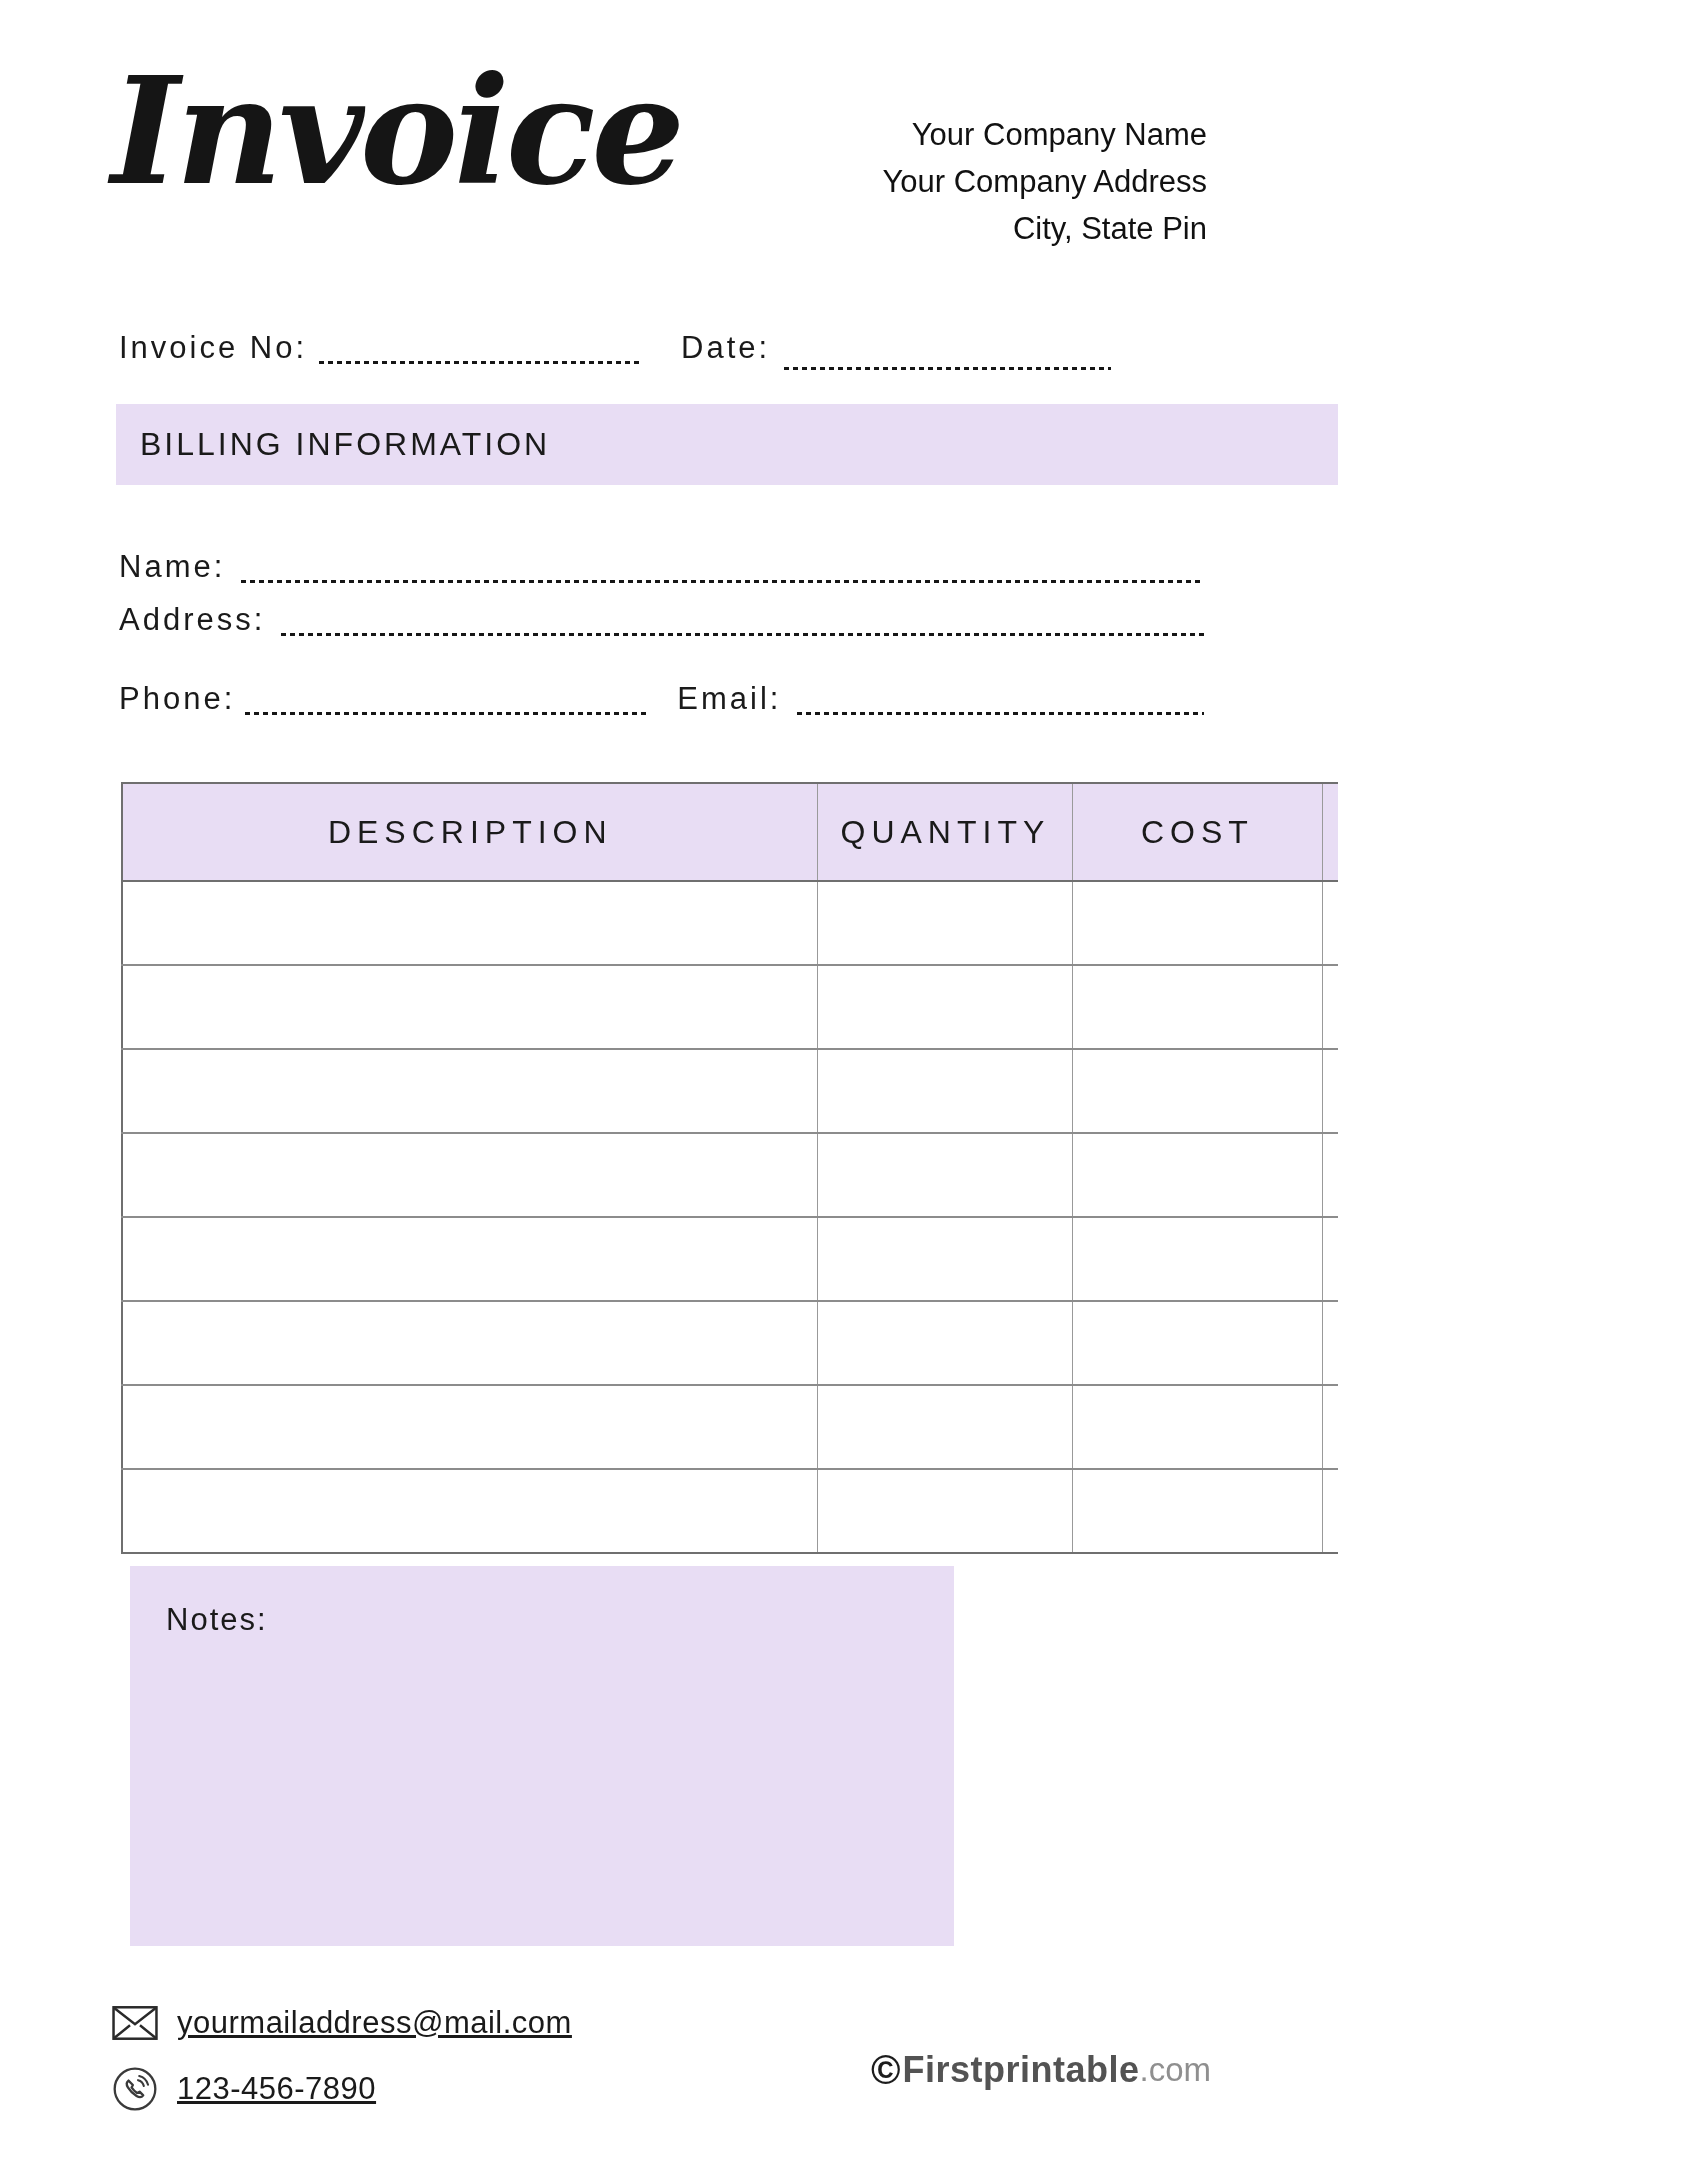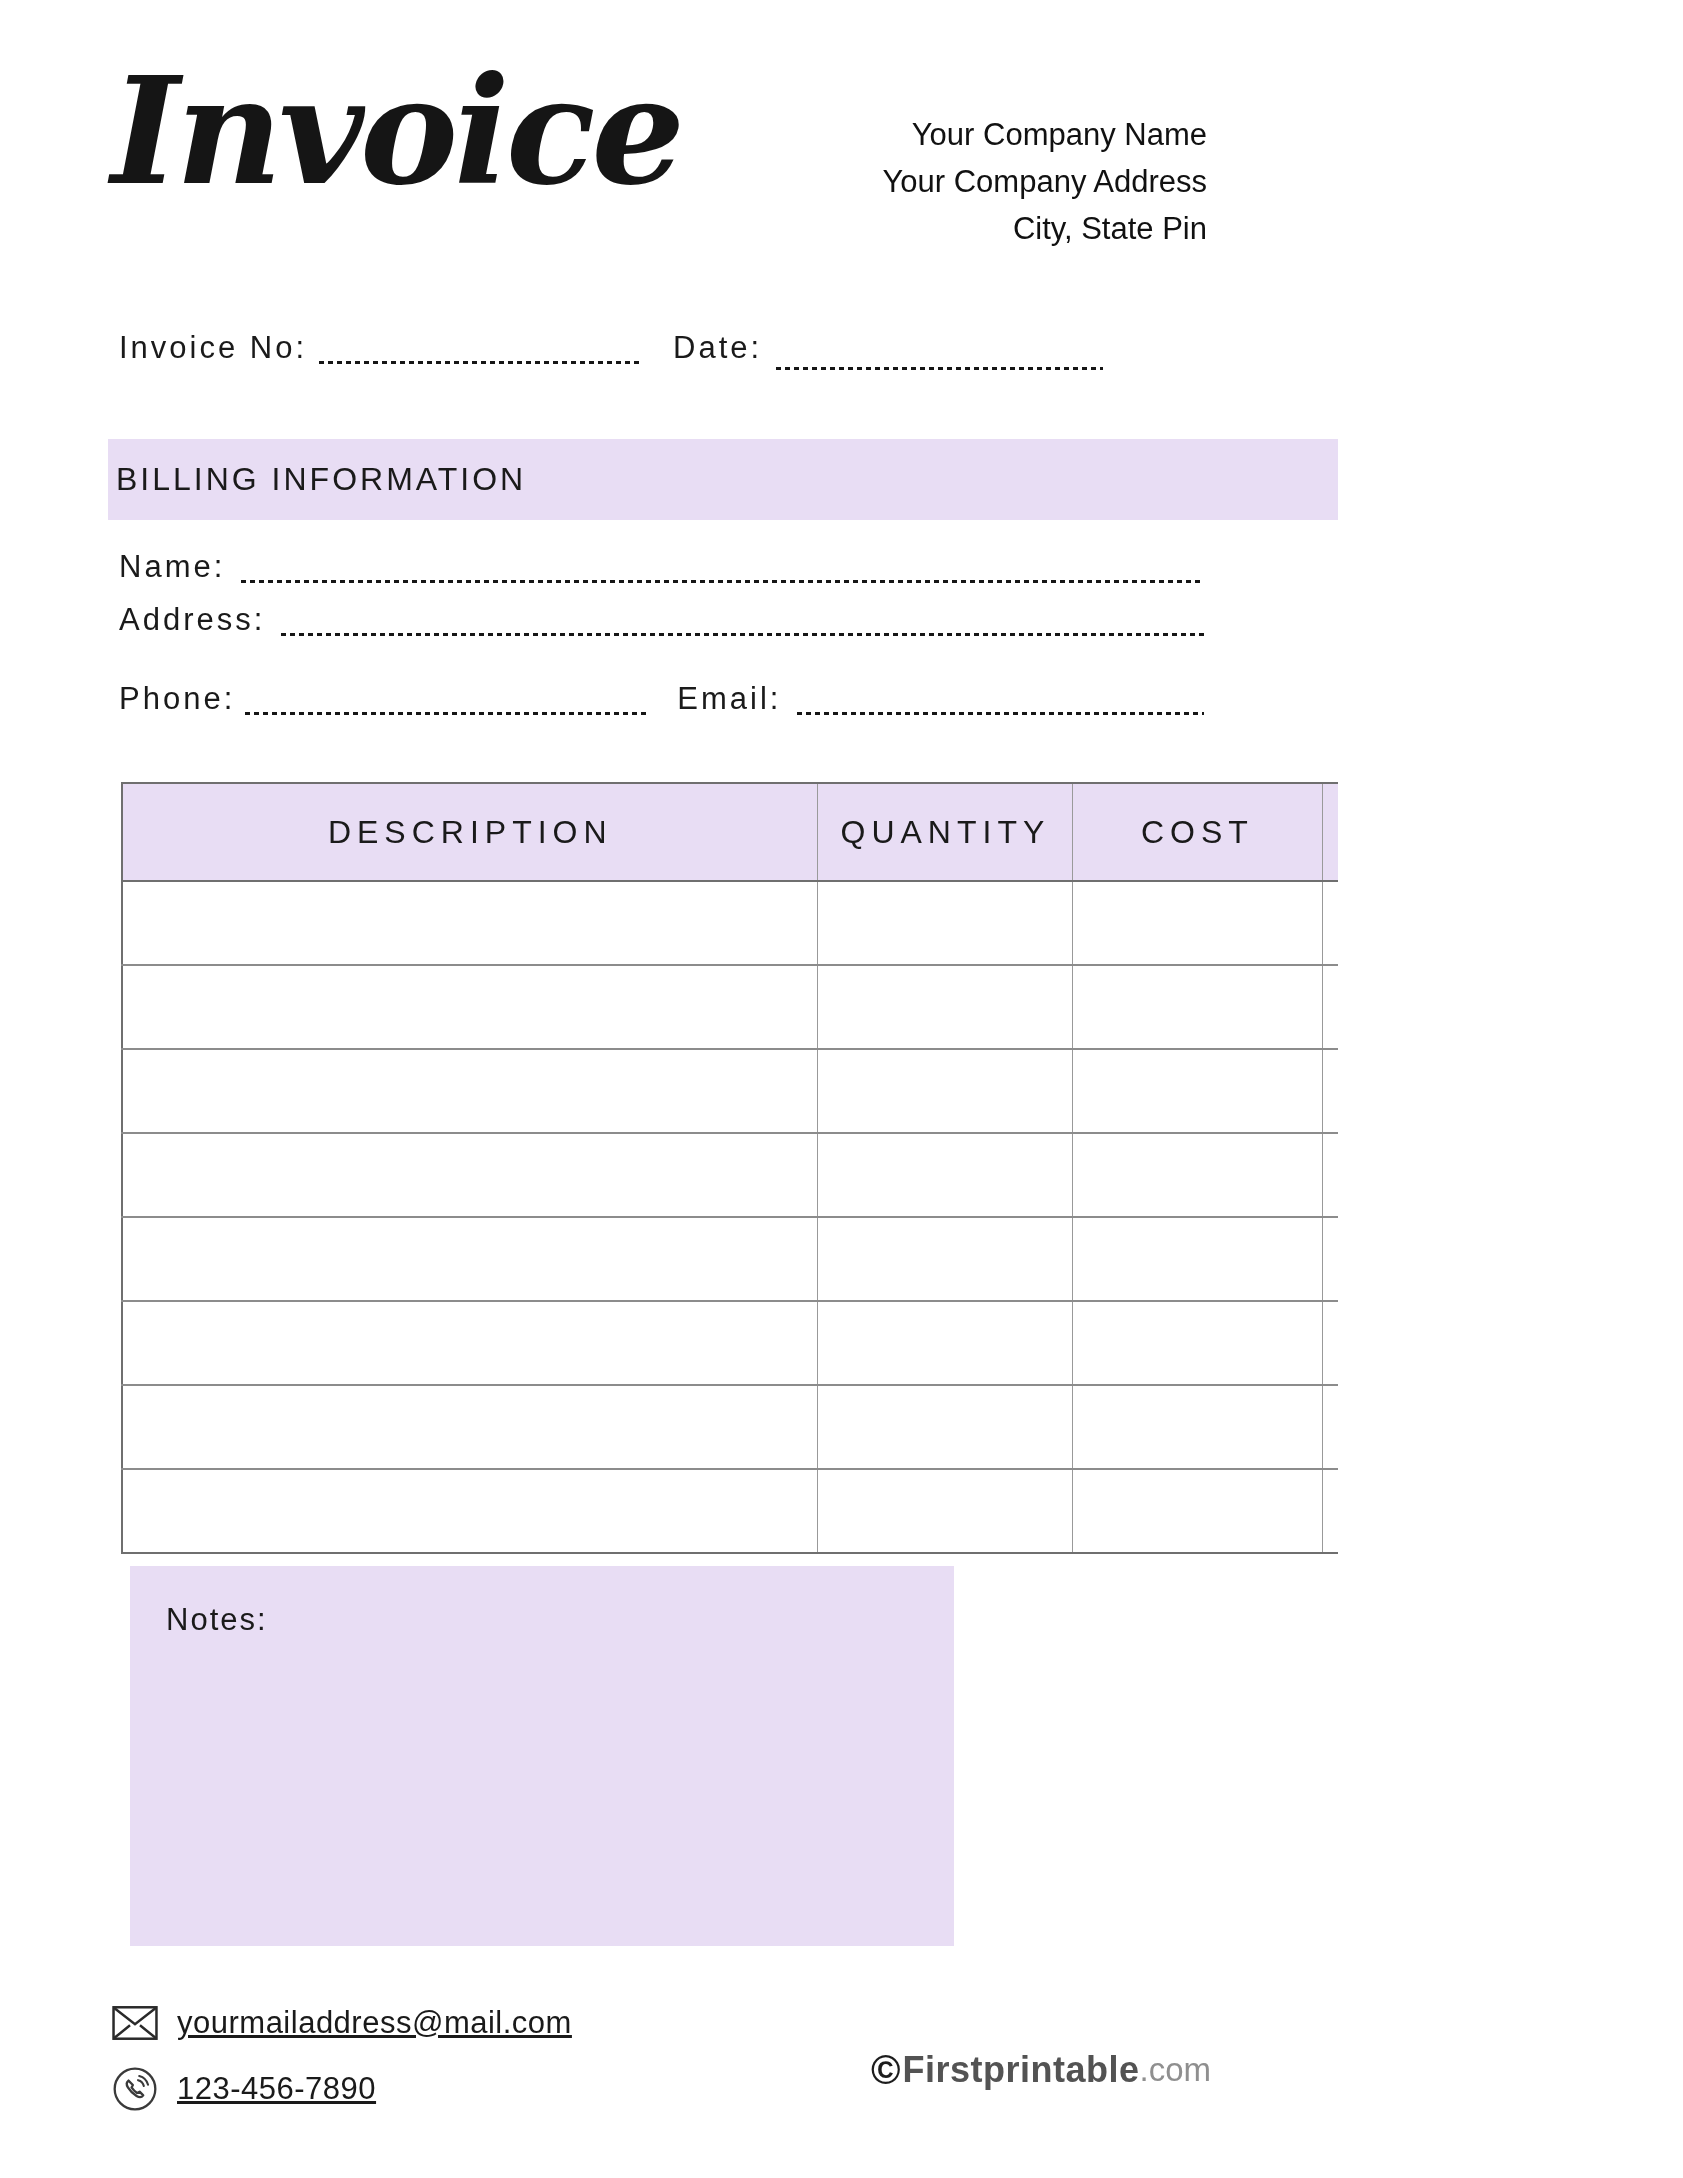--- a/index.html
+++ b/index.html
@@ -27,28 +27,28 @@
   .meta-row{
     position:absolute;left:119px;top:315px;width:1129px;height:51px;
     display:flex;align-items:flex-end;font-size:31px;letter-spacing:3px;
   }
   .dash{
     height:3px;
     background-image:repeating-linear-gradient(to right,#161616 0 5px,transparent 5px 9px);
     margin-bottom:2px;
   }
   .dash-invno{width:322px;margin-left:12px;}
-  .meta-date-label{margin-left:32px;}
+  .meta-date-label{margin-left:40px;}
   .dash-date{width:327px;margin-left:14px;margin-bottom:-4px;}
   
   .billing-bar{
-    position:absolute;left:108px;top:404px;width:1445px;height:81px;
+    position:absolute;left:116px;top:404px;width:1445px;height:81px;
     background:var(--accent);
     font-size:32px;letter-spacing:3px;line-height:81px;
-    padding-left:8px;box-sizing:border-box;margin-top:35px;
+    padding-left:24px;box-sizing:border-box;
   }
   
   .field-row{
     position:absolute;left:119px;right:134px;
     display:flex;align-items:flex-end;font-size:31px;letter-spacing:3px;
   }
   .row-name{top:549px;height:36px;}
   .row-address{top:602px;height:36px;}
   .row-contact{top:681px;height:36px;}
   .dash-fill{flex:1;margin-left:16px;}

